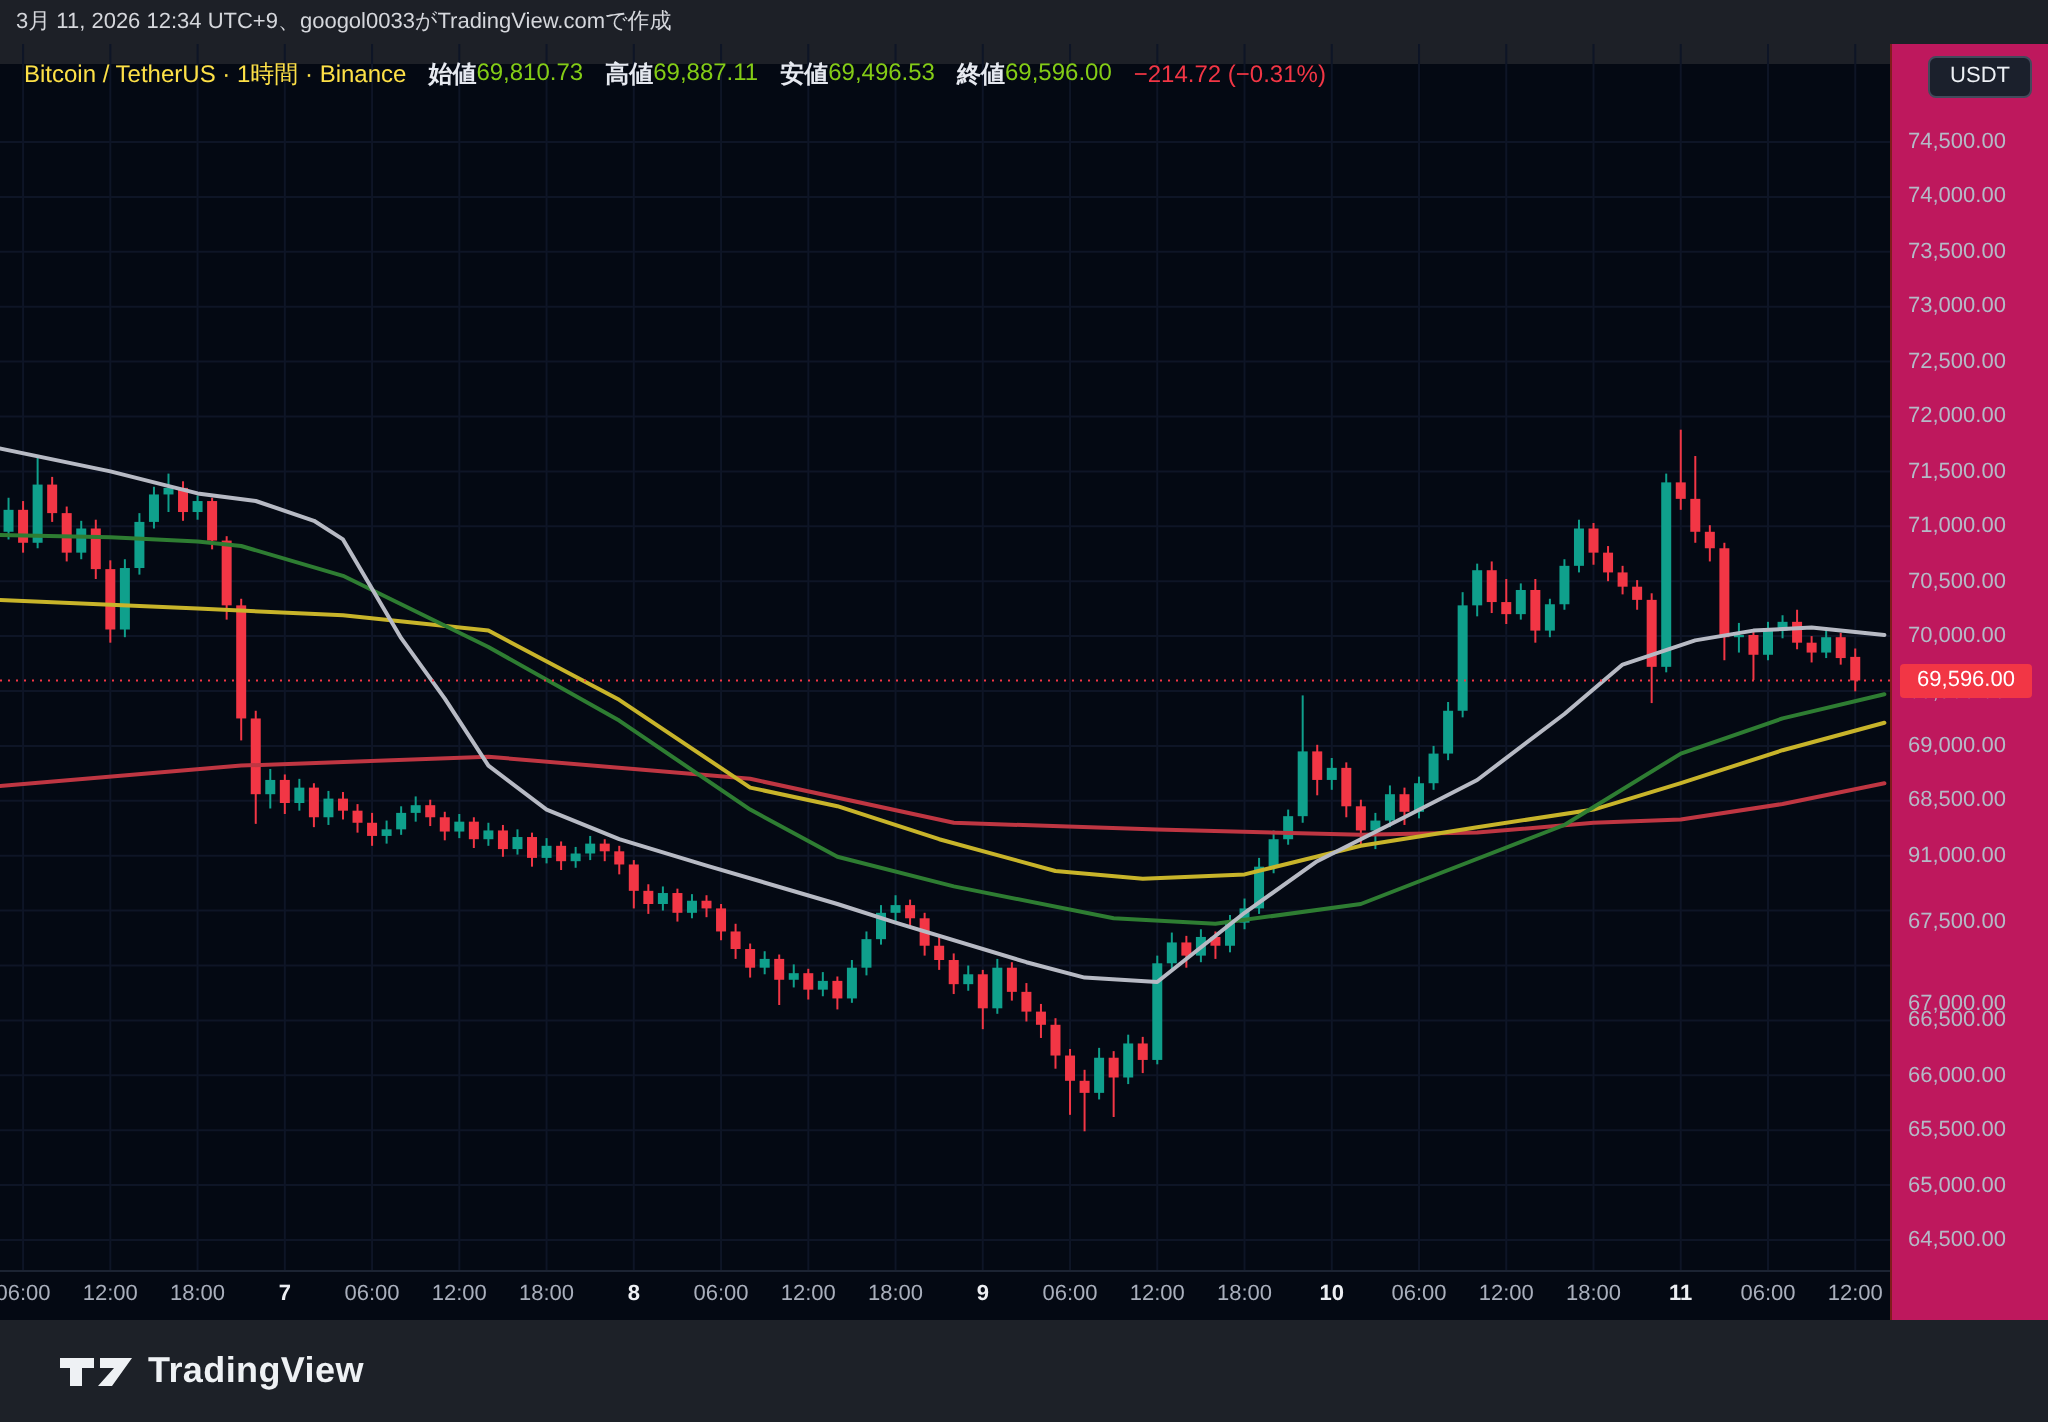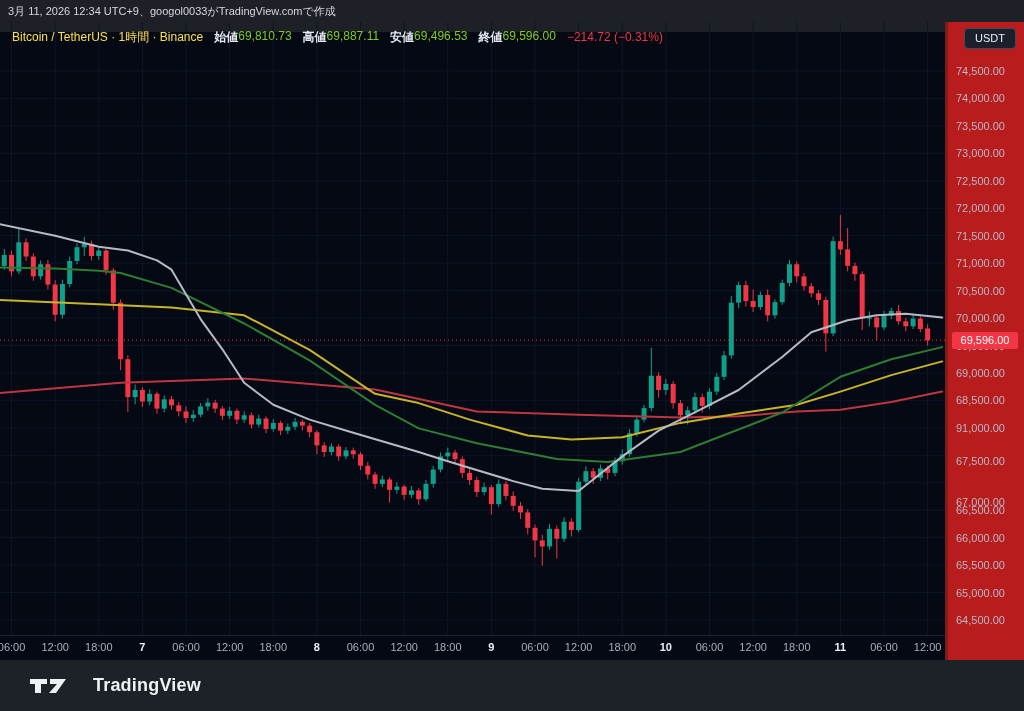--- a/index.html
+++ b/index.html
@@ -15,30 +15,30 @@
   .legend .sym{color:#fde047;font-weight:400;cursor:pointer;}
   .pair{display:inline-flex;}
   .pair .lbl{color:#e6e9f0;font-weight:700;}
   .pair .val{color:#84cc16;}
   .chg{color:#f23645;}
   .time-axis{position:absolute;top:635px;left:0;width:945px;height:25px;background:#040913;
           border-top:1px solid #1c2433;cursor:ew-resize;}
   .tick{position:absolute;top:5px;width:48px;margin-left:-24px;text-align:center;
           font-size:11px;color:#a9afbc;}
   .tick.bold{color:#edeff3;font-weight:700;}
-  .price-axis{position:absolute;top:22px;left:945px;width:79px;height:638px;background:#b91c1c;
-          border-left:3px solid #7f1d1d;box-sizing:border-box;cursor:ns-resize;}
+  .price-axis{position:absolute;top:22px;left:945px;width:79px;height:638px;background:#be185d;
+          border-left:1px solid #7f1d1d;box-sizing:border-box;cursor:ns-resize;}
   .plabel{position:absolute;left:8px;font-size:11px;color:#b4bac7;line-height:14px;}
   .cur{position:absolute;left:4px;width:66px;height:17px;background:#f23645;color:#fff;
           font-size:11px;line-height:17px;text-align:center;border-radius:2px;z-index:2;}
   .usdt{position:absolute;top:6px;right:8px;background:#1b202c;border:1px solid #434a5c;
           border-radius:4px;color:#edf0f5;font-size:11px;line-height:13px;padding:3px 10px;
           font-family:"Liberation Sans",sans-serif;cursor:pointer;z-index:3;}
   .footer{position:absolute;top:660px;left:0;right:0;height:51px;background:#1d2128;
-          display:flex;align-items:center;gap:26px;padding-left:29px;box-sizing:border-box;}
+          display:flex;align-items:center;gap:7px;padding-left:29px;box-sizing:border-box;}
   .brand{color:#eef1f4;font-size:18px;font-weight:700;letter-spacing:.2px;}
 </style>
 </head>
 <body>
 
 <div class="screen">
 
   <div class="attribution">3月 11, 2026 12:34 UTC+9、googol0033がTradingView.comで作成</div>
 
   <div class="pane">

